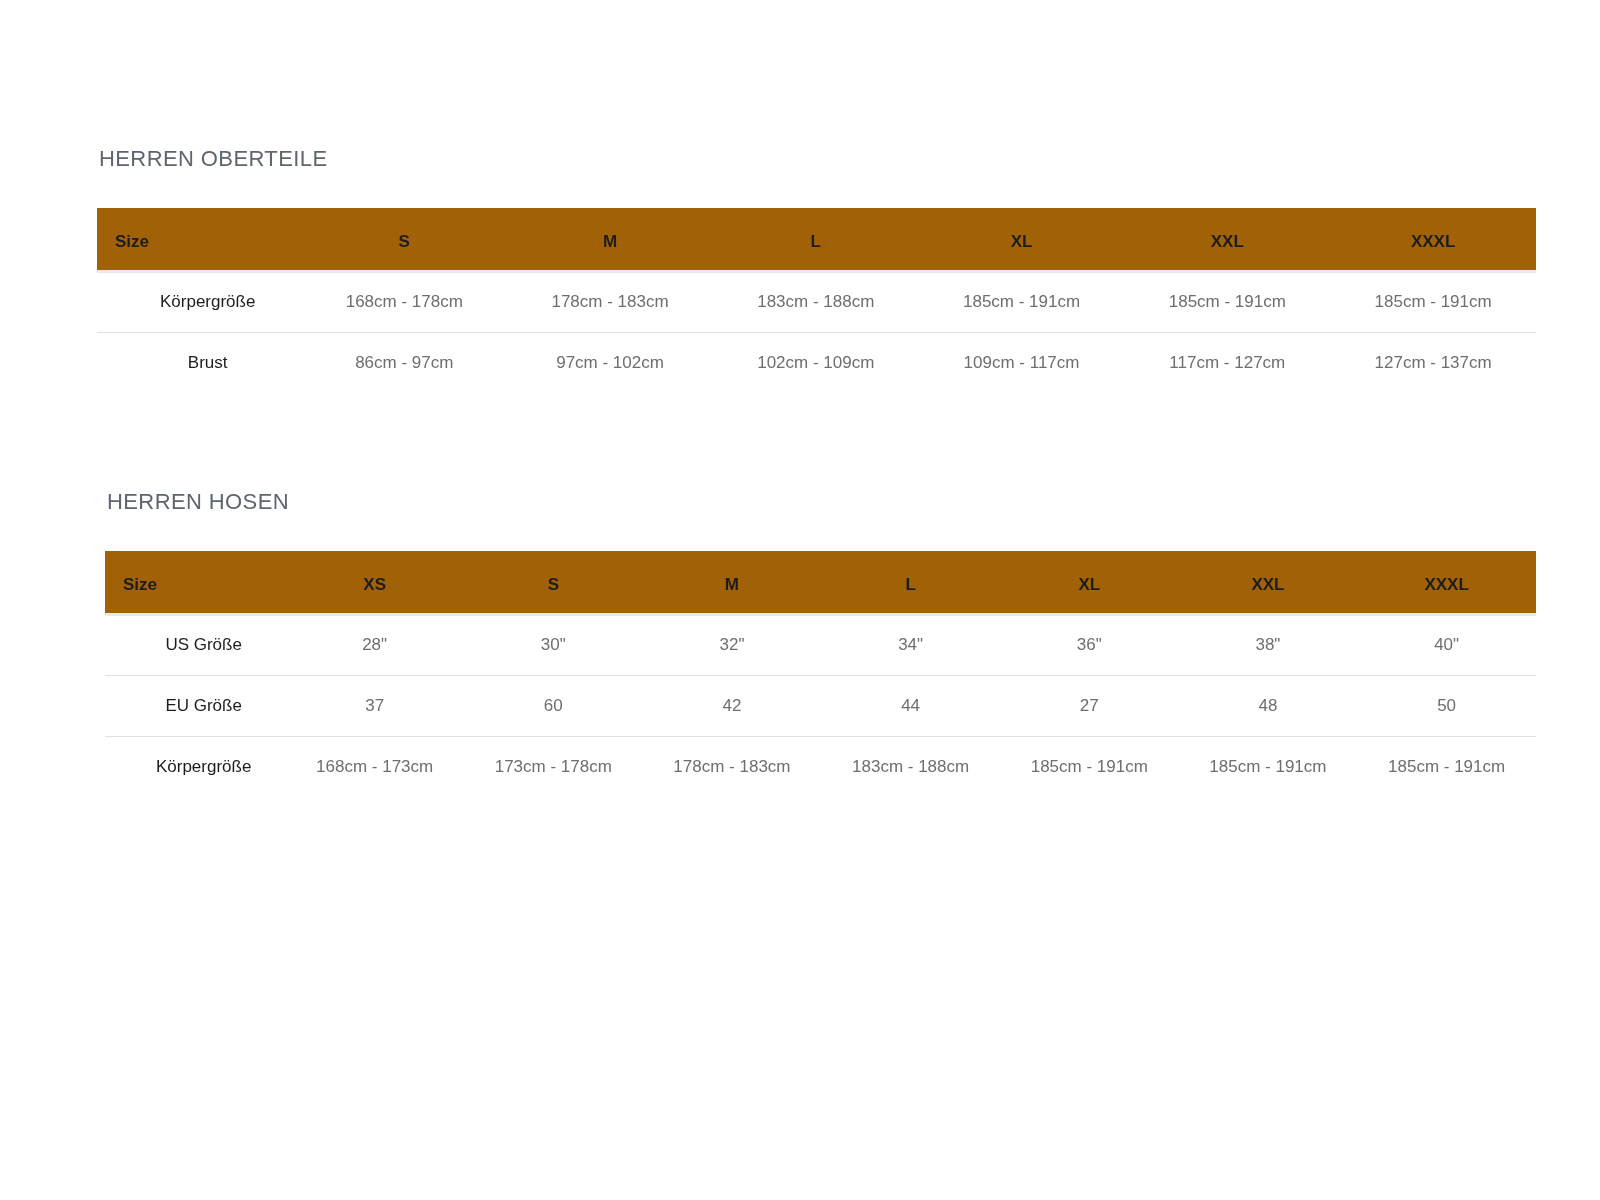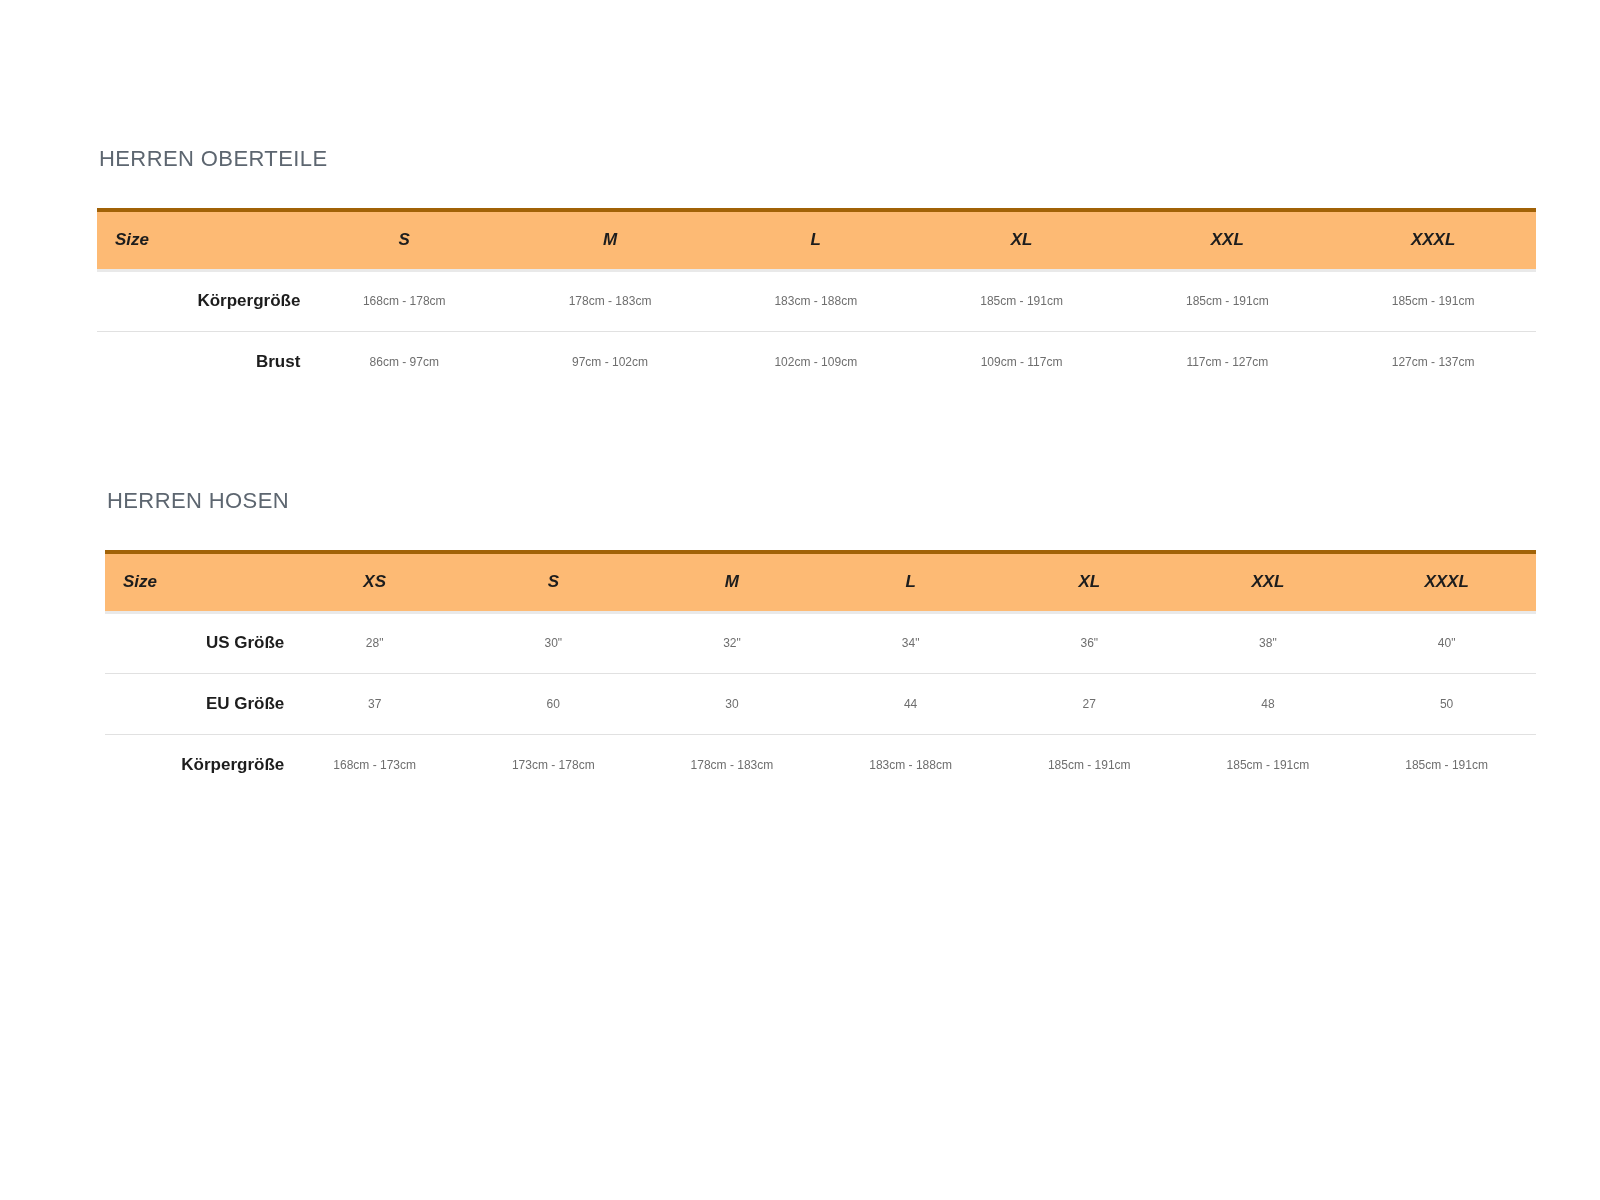--- a/index.html
+++ b/index.html
@@ -29,49 +29,48 @@
   .section + .section {
     margin-top: 96px;
     margin-left: 8px;
   }
   table.size-table {
     width: 100%;
     border-collapse: collapse;
     table-layout: fixed;
   }
   table.size-table thead th {
-    background: #fdba74;
+    background: #a16207;
     height: 60px;
     font-size: 17px;
     font-weight: 700;
     color: #1d1d1d;
     text-align: center;
-    border-top: 4px solid #a16207;
+    border-top: 6px solid #a16207;
     border-bottom: 3px solid #e9e9e9;
     padding: 0;
-    font-style: italic;
   }
   table.size-table thead th.first-col {
     text-align: left;
     padding-left: 18px;
   }
   table.size-table tbody tr + tr {
     border-top: 1px solid #e1e1e1;
   }
   table.size-table tbody th {
-    text-align: right;
+    text-align: center;
     padding-left: 18px;
     font-size: 17px;
-    font-weight: 700;
+    font-weight: 400;
     color: #1d1d1d;
     height: 61px;
   }
   table.size-table tbody td {
     text-align: center;
-    font-size: 12px;
+    font-size: 17px;
     font-weight: 400;
     color: #6e6e6e;
     height: 61px;
     padding: 0;
   }
 </style>
 </head>
 <body>
 
 <div class="container">
@@ -155,21 +154,21 @@
             <td>32"</td>
             <td>34"</td>
             <td>36"</td>
             <td>38"</td>
             <td>40"</td>
           </tr>
           <tr>
             <th>EU Größe</th>
             <td>37</td>
             <td>60</td>
-            <td>30</td>
+            <td>42</td>
             <td>44</td>
             <td>27</td>
             <td>48</td>
             <td>50</td>
           </tr>
           <tr>
             <th>Körpergröße</th>
             <td>168cm - 173cm</td>
             <td>173cm - 178cm</td>
             <td>178cm - 183cm</td>

